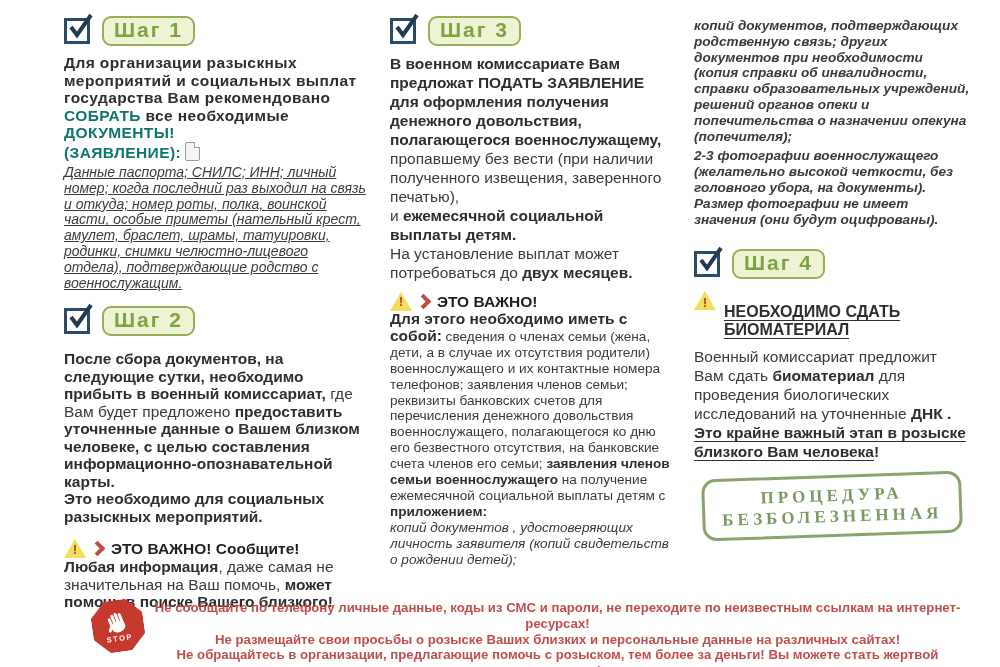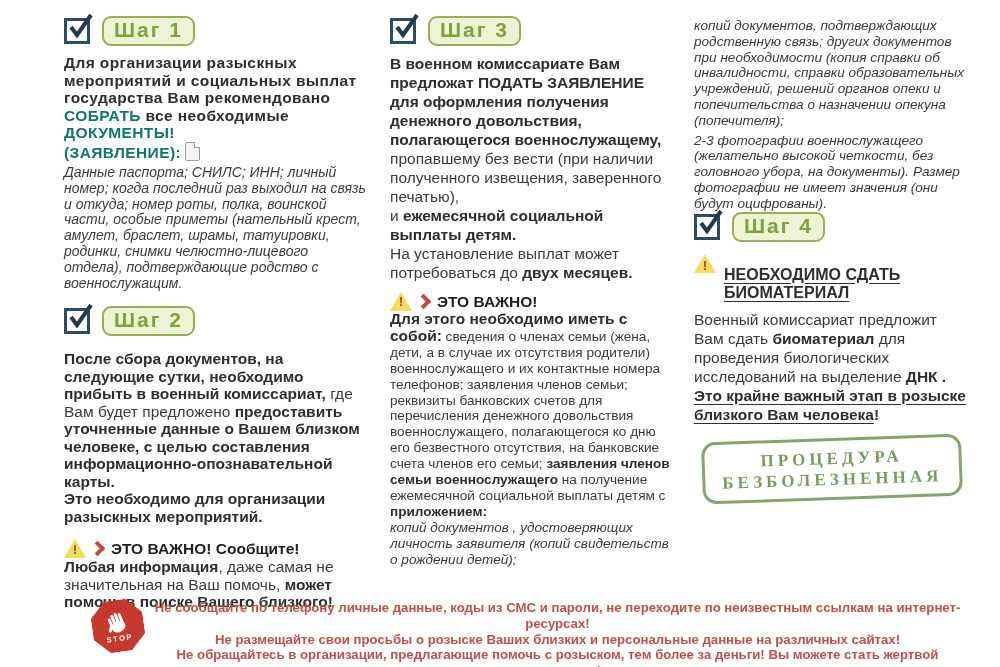--- a/index.html
+++ b/index.html
@@ -17,27 +17,27 @@
   .badge{display:inline-block;border:2px solid #9aac55;background:#eef3d4;color:#7da23e;
          border-radius:9px;padding:0 10px 2px 10px;font-size:21px;font-weight:bold;letter-spacing:2px;}
 
   .p{margin:0 0 4px 0;}
   .b{font-weight:bold;color:#2e2e2e;}
   .hv{font-weight:bold;color:#0f766e;}
   .it{font-style:italic;}
   .ul{text-decoration:underline;text-underline-offset:3px;font-weight:bold;color:#2e2e2e;margin-top:16px;}
 
   .s1p{font-size:15.5px;line-height:17.5px;letter-spacing:.4px;}
-  .s1list{font-size:14px;line-height:15.8px;margin-top:4px;color:#3c3c3c;}
+  .s1list{font-size:14px;line-height:15.8px;margin-top:4px;color:#3c3c3c;text-decoration:underline;}
   .s2p{font-size:15.5px;line-height:17.5px;margin-top:14px;}
   .imp1{font-size:15.5px;line-height:17.5px;margin-top:14px;}
   .s3p{font-size:15.5px;line-height:19px;}
   .imp2{font-size:13.6px;line-height:15.9px;margin-top:10px;}
   .imp2 .sub{font-size:15.5px;}
-  .c3it{font-size:13.6px;line-height:15.8px;margin:4px 0 0 0;}
+  .c3it{font-size:13.6px;line-height:15.8px;margin:4px 0 0 0;font-weight:bold;}
   .s4head{display:flex;align-items:flex-start;gap:8px;margin-top:6px;font-size:16px;line-height:18px;}
   .s4p{font-size:15.5px;line-height:19px;margin-top:8px;}
 
   .imp-title{display:flex;align-items:center;gap:5px;font-weight:bold;color:#1f1f1f;}
   
   .warn{position:relative;width:22px;height:19px;flex:0 0 auto;display:inline-block;}
   .warn .tri{position:absolute;left:0;top:0;width:0;height:0;
              border-left:11px solid transparent;border-right:11px solid transparent;
              border-bottom:19px solid #f2dd5c;}
   .warn .bang{position:absolute;left:0;top:3px;width:22px;text-align:center;
@@ -93,21 +93,21 @@
       <div class="step-head" style="margin-top:15px;">
         <span class="cbx">
           <svg width="30" height="30" viewBox="0 0 30 30">
               <path d="M5 14 l6 8 L25 2" stroke="#223a52" stroke-width="4" fill="none"></path>
             </svg>
         </span>
         <span class="badge">Шаг 2</span>
       </div>
       <p class="p s2p">
         <span class="b">После сбора документов, на следующие сутки, необходимо прибыть в военный комиссариат,</span><span> где Вам будет предложено </span><span class="b">предоставить уточненные данные о Вашем близком человеке, с целью составления информационно-опознавательной карты.</span><br>
-        <span class="b">Это необходимо для организации разыскных мероприятий.</span>
+        <span class="b">Это необходимо для социальных разыскных мероприятий.</span>
       </p>
     </div>
 
     <div class="imp1">
       <div class="imp-title">
         <span class="warn">
             <span class="tri"></span>
             <span class="bang">!</span>
           </span>
         <span class="chev"></span>
@@ -154,37 +154,37 @@
   </div>
 
   <div class="col col3">
 
     <div>
       <p class="p c3it it">копий документов, подтверждающих родственную связь; других документов при необходимости (копия справки об инвалидности, справки образовательных учреждений, решений органов опеки и попечительства о назначении опекуна (попечителя);</p>
       <p class="p c3it it">2-3 фотографии военнослужащего (желательно высокой четкости, без головного убора, на документы). Размер фотографии не имеет значения (они будут оцифрованы).</p>
     </div>
 
     <div>
-      <div class="step-head" style="margin-top:0;">
+      <div class="step-head" style="margin-top:22px;">
         <span class="cbx">
           <svg width="30" height="30" viewBox="0 0 30 30">
               <path d="M5 14 l6 8 L25 2" stroke="#223a52" stroke-width="4" fill="none"></path>
             </svg>
         </span>
         <span class="badge">Шаг 4</span>
       </div>
       <div class="s4head">
         <span class="warn" style="margin-top:4px;">
             <span class="tri"></span>
             <span class="bang">!</span>
           </span>
         <span class="ul">НЕОБХОДИМО СДАТЬ БИОМАТЕРИАЛ</span>
       </div>
       <p class="p s4p">
-        <span>Военный комиссариат предложит Вам сдать </span><span class="b">биоматериал</span><span> для проведения биологических исследований на выделение </span><span class="b">ДНК .</span><br>
+        <span>Военный комиссариат предложит Вам сдать </span><span class="b">биоматериал</span><span> для проведения биологических исследований на уточненные </span><span class="b">ДНК .</span><br>
         <span class="ul">Это крайне важный этап в розыске близкого Вам человека</span><span class="b">!</span>
       </p>
       <div class="stamp">
         <span>ПРОЦЕДУРА</span><br>
         <span>БЕЗБОЛЕЗНЕННАЯ</span>
       </div>
     </div>
   </div>
 
   <div class="stop">

